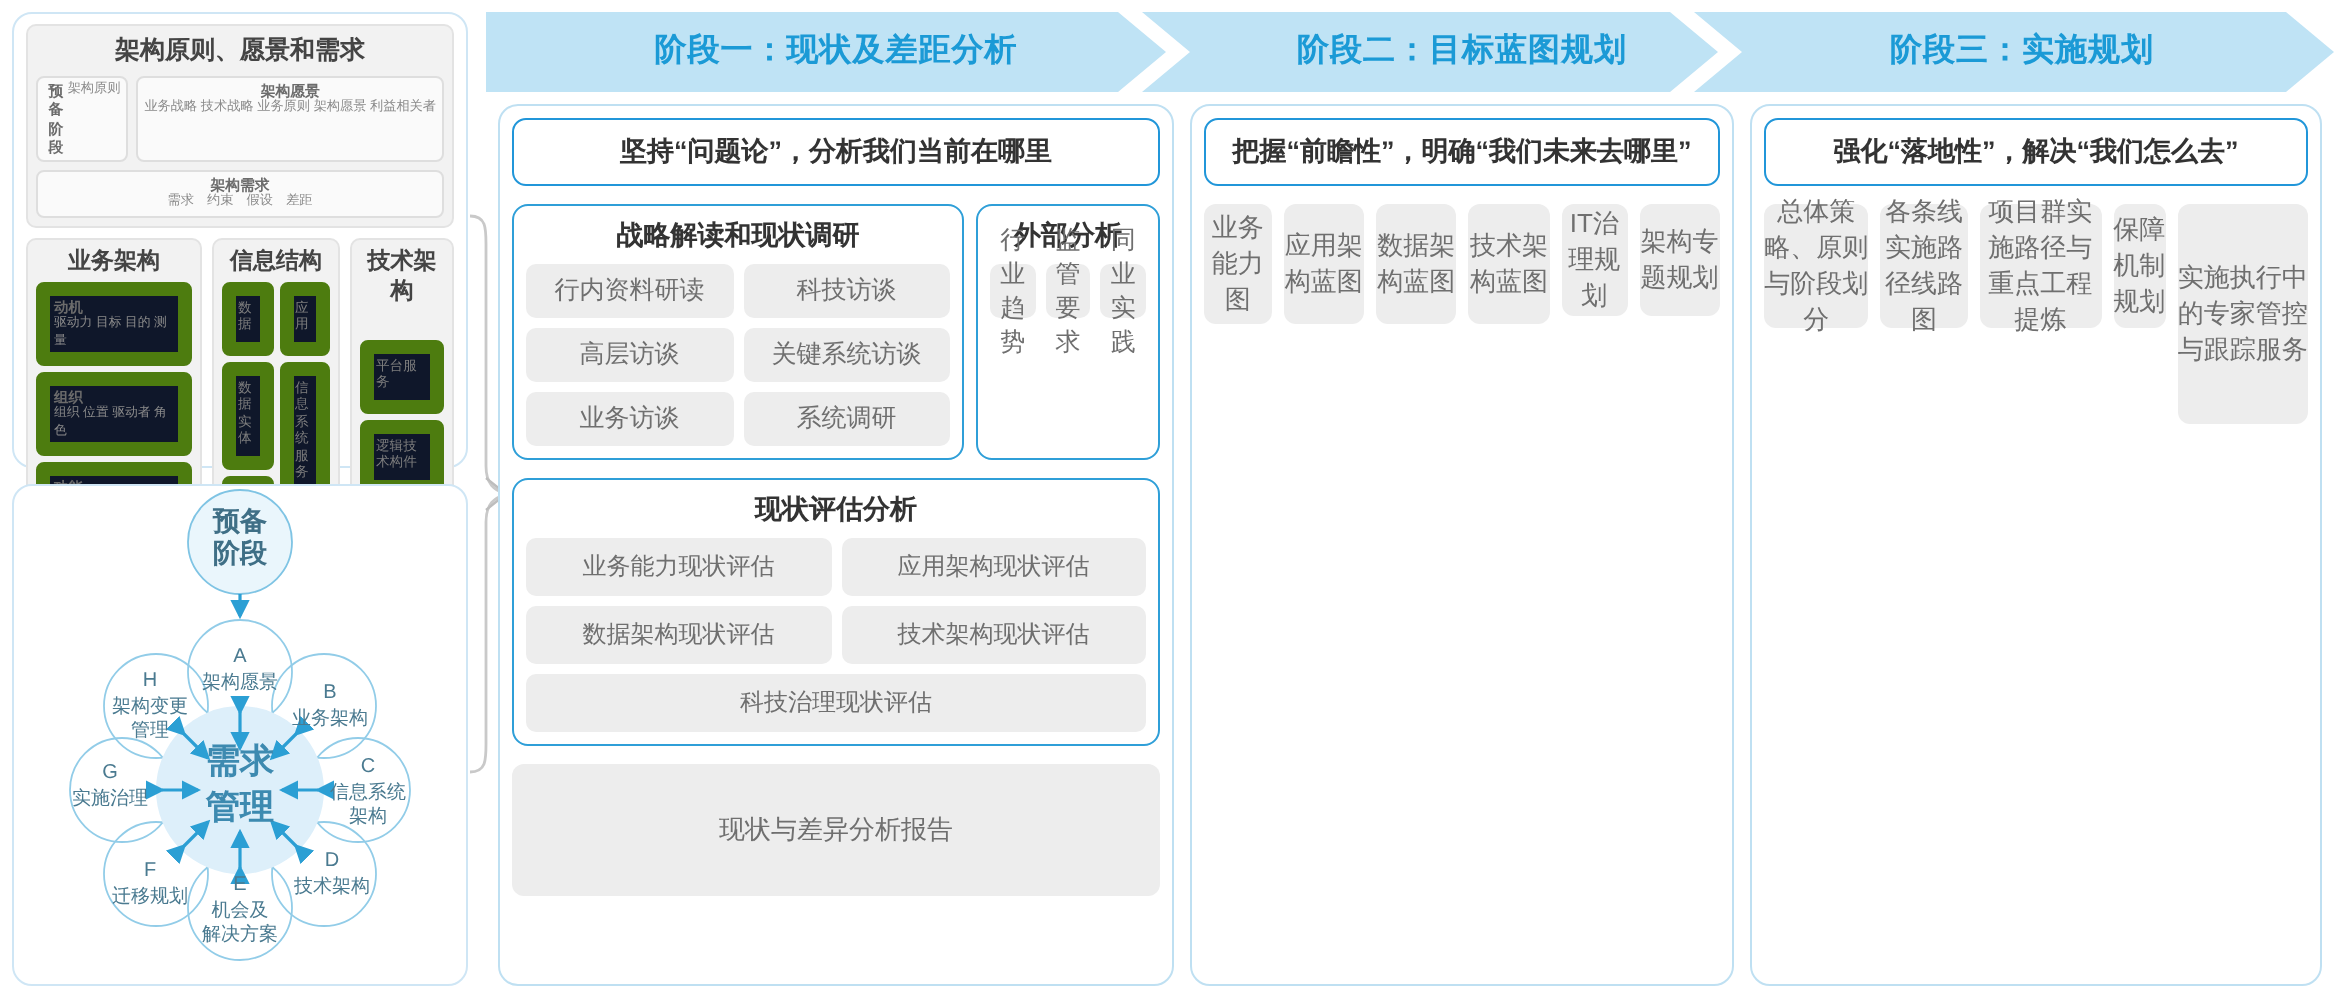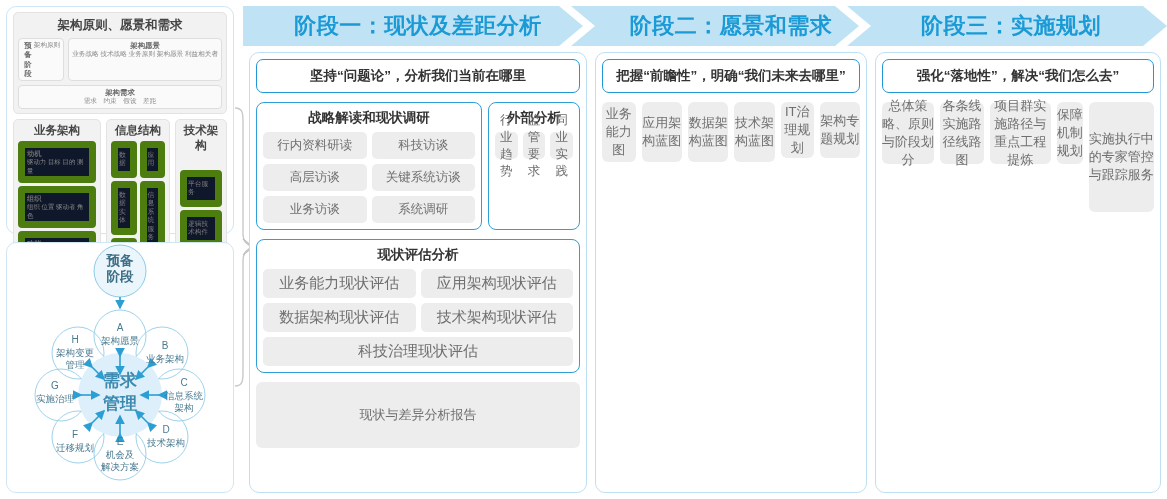--- a/index.html
+++ b/index.html
@@ -73,21 +73,21 @@
   .adm-svg{display:block;}
 
   
   .brace{position:absolute;left:228px;top:100px;width:22px;height:282px;}
 
   
   .band{position:absolute;left:243px;top:6px;width:924px;height:40px;}
 
   .phase-title{
     position:absolute;top:6px;height:40px;line-height:40px;
-    font-size:22px;font-weight:bold;color:#1b9ad6;text-align:center;
+    font-size:16px;font-weight:bold;color:#1b9ad6;text-align:center;
     letter-spacing:0.5px;
   }
 
   
   .col{
     position:absolute;top:52px;height:441px;
     border:1px solid #bfe0f2;border-radius:10px;background:#fff;
     box-sizing:border-box;padding:6px;
   }
   .col1{left:249px;width:338px;}
@@ -107,21 +107,21 @@
   .group .gh{
     text-align:center;font-size:13.5px;font-weight:bold;color:#333;
     margin:1px 0 5px;
   }
   .chip{
     background:#ededed;border-radius:5px;text-align:center;
     color:#6f6f6f;box-sizing:border-box;
     display:flex;align-items:center;justify-content:center;
   }
   .chip.sm{font-size:12.5px;height:27px;}
-  .chip.md{font-size:15px;height:29px;}
+  .chip.md{font-size:12px;height:29px;}
   .grid2{display:flex;flex-wrap:wrap;gap:5px;}
   .grid2 > .chip{flex:1 1 calc(50% - 3px);}
   .fullchip{width:100%;}
 
   .r1{display:flex;gap:6px;}
   .blk-strategy{flex:1;}
   .blk-external{width:92px;}
   .col-stack{display:flex;flex-direction:row;gap:5px;}
 
   .bigchip{
@@ -295,21 +295,21 @@
     </svg>
   </div>
 
   <svg class="band" viewBox="0 0 924 40" preserveAspectRatio="none">
     <path d="M0,0 L900,0 L924,20 L900,40 L0,40 Z" fill="#bfe3f5"></path>
     <path d="M328,0 L352,20 L328,40 L316,40 L340,20 L316,0 Z" fill="#ffffff"></path>
     <path d="M604,0 L628,20 L604,40 L592,40 L616,20 L592,0 Z" fill="#ffffff"></path>
   </svg>
 
   <div class="phase-title" style="left:249px;width:338px;">阶段一：现状及差距分析</div>
-  <div class="phase-title" style="left:595px;width:272px;">阶段二：愿景和需求</div>
+  <div class="phase-title" style="left:595px;width:272px;">阶段二：目标蓝图规划</div>
   <div class="phase-title" style="left:875px;width:272px;">阶段三：实施规划</div>
 
   <div class="col col1">
     <div class="subtitle">坚持“问题论”，分析我们当前在哪里</div>
 
     <div class="r1" style="margin-top:9px;">
       <div class="group blk-strategy">
         <div class="gh">战略解读和现状调研</div>
         <div class="grid2">
           <div class="chip sm">行内资料研读</div>

